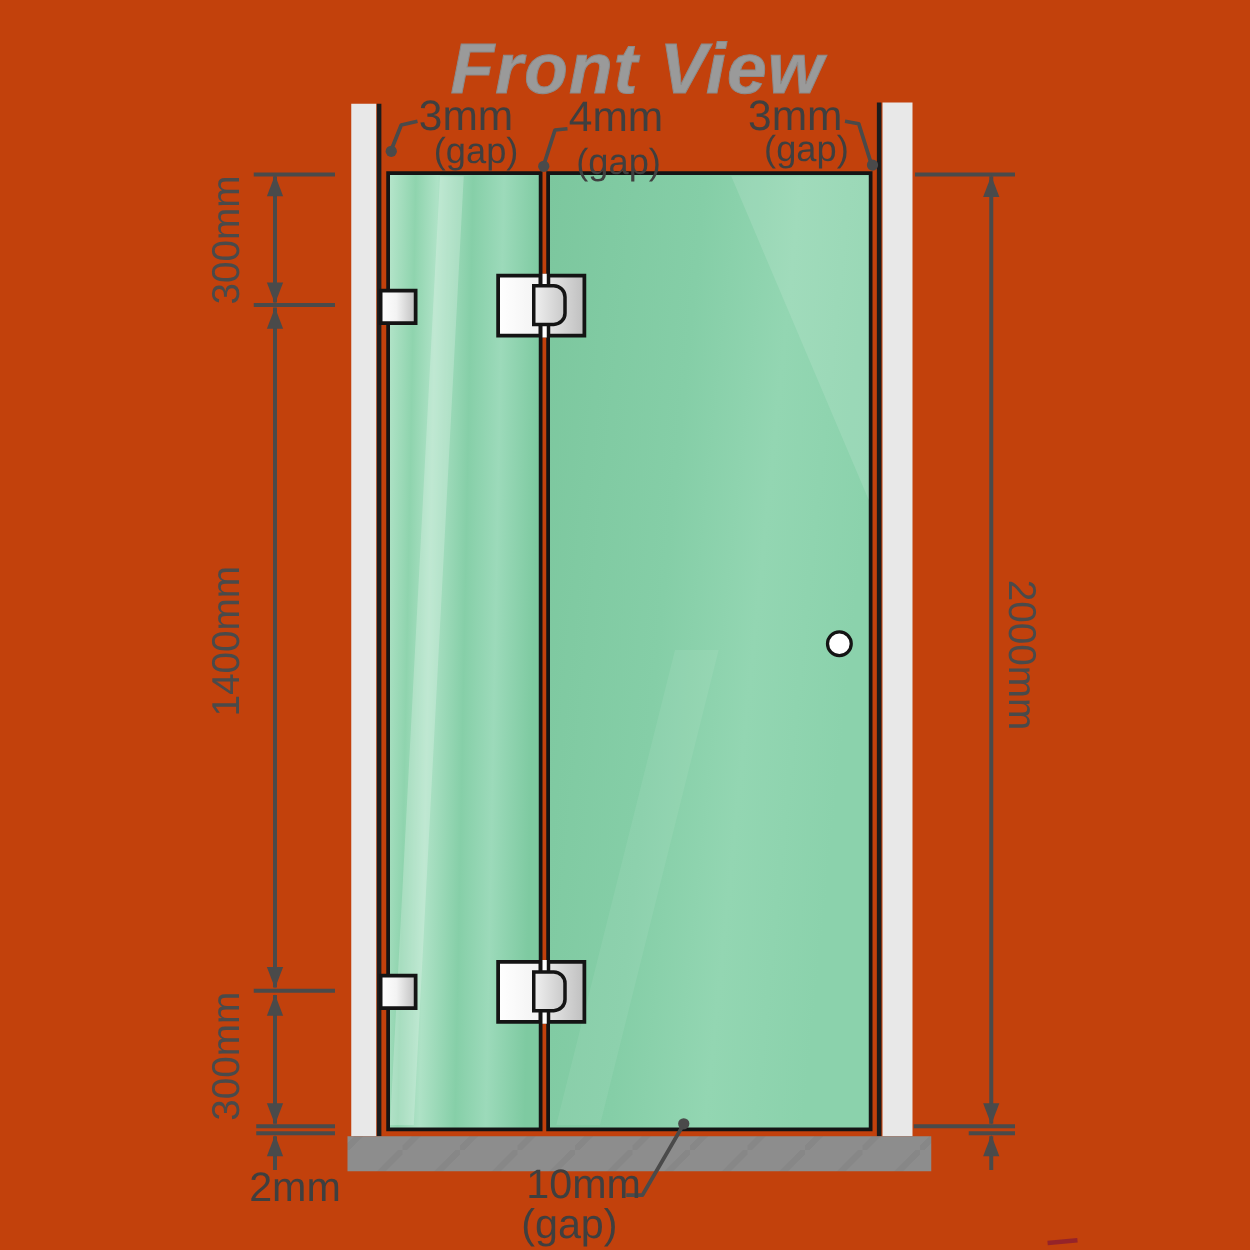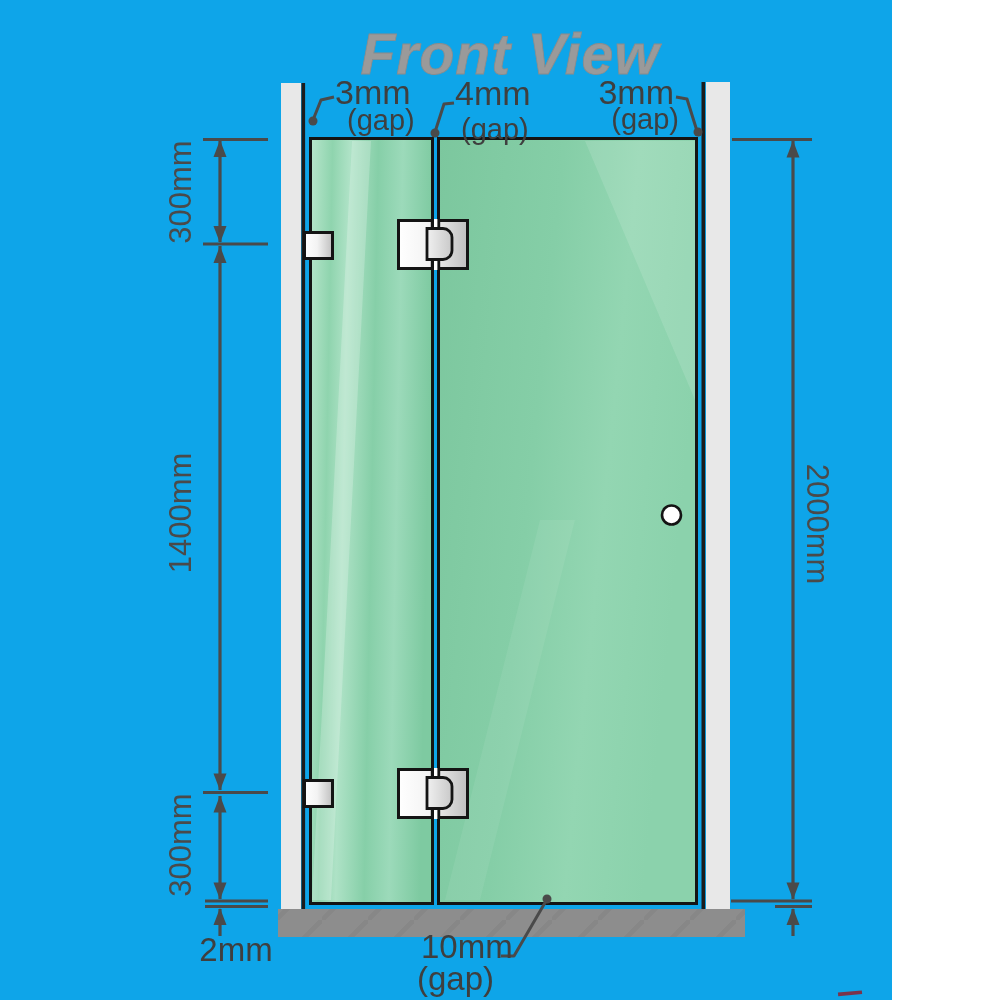--- a/index.html
+++ b/index.html
@@ -1,16 +1,16 @@
 <!DOCTYPE html>
 <html><head>
 <meta charset="utf-8">
 <style>
   html,body{margin:0;padding:0;background:#ffffff;}
-  .stage{position:relative;width:892px;height:1000px;background:#0ea5e9;overflow:hidden;}
+  .stage{position:relative;width:1000px;height:1000px;background:#c2410c;overflow:hidden;}
   svg{display:block;}
   text{font-family:"Liberation Sans", sans-serif;}
   .title-text{font-size:57px;font-weight:bold;font-style:italic;fill:#9a9a9a;stroke:#8c8c8c;stroke-width:0.8px;letter-spacing:1px;}
   .gap-text{font-size:34px;fill:#3f3f3f;}
   .gap-note{font-size:29px;fill:#3f3f3f;}
   .dim-text{font-size:31px;fill:#4a4a4a;}
   .big-label{font-size:33px;fill:#3f3f3f;}
   .dline{stroke:#4a4a4a;stroke-width:3.2;fill:none;}
   .leader{stroke:#4a4a4a;stroke-width:3;fill:none;stroke-linejoin:round;}
   .arrow{fill:#4a4a4a;stroke:none;}

